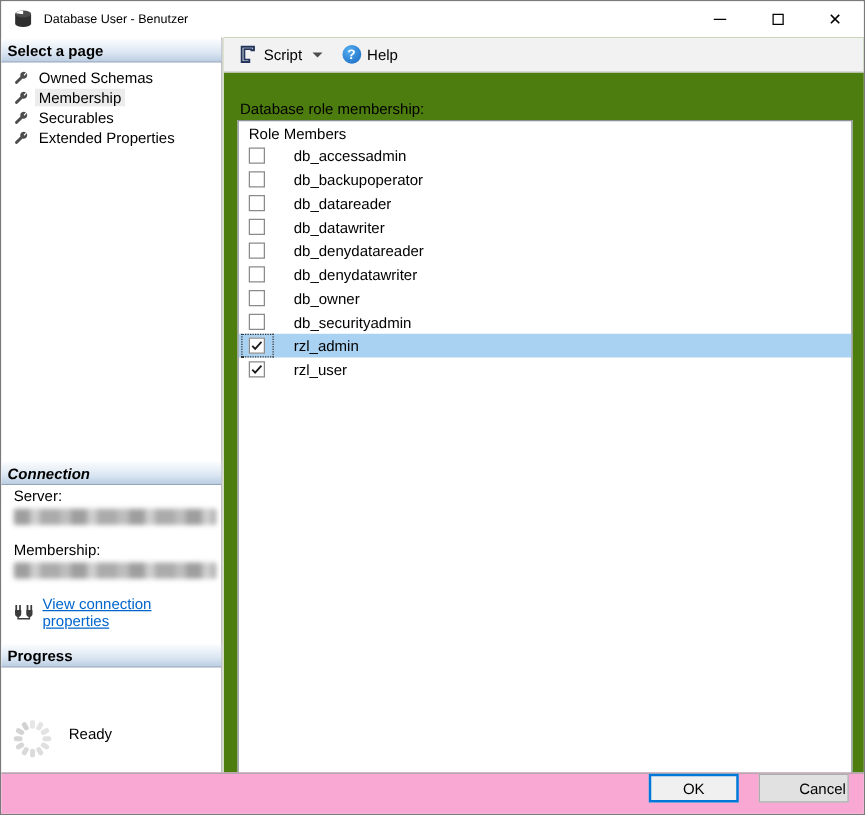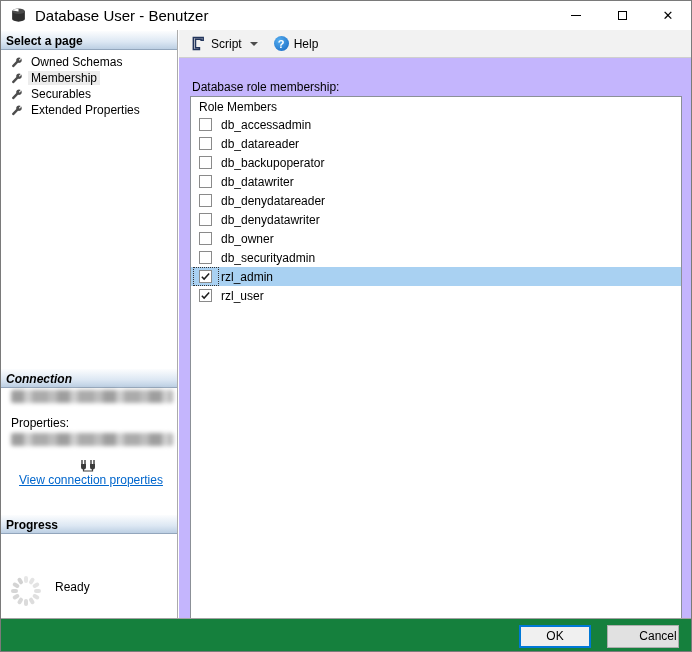--- a/index.html
+++ b/index.html
@@ -18,21 +18,21 @@
     overflow: hidden;
   }
   
   .titlebar {
     position: absolute; top: 0; left: 0; width: 100%; height: 29px;
     background: #fff;
     display: flex; align-items: center;
     padding-left: 9px;
   }
   .titlebar .app-icon { width: 17px; height: 17px; display: inline-flex; }
-  .titlebar .title-text { margin-left: 8px; font-size: 15px; }
+  .titlebar .title-text { margin-left: 8px; font-size: 10px; }
   .win-controls { position: absolute; right: 0; top: 0; height: 29px; display: flex; }
   .win-btn { width: 46px; height: 29px; display: flex; align-items: center; justify-content: center; }
   .glyph-min { width: 10px; height: 1px; background: #000; }
   .glyph-max { width: 9px; height: 9px; border: 1px solid #000; }
   .glyph-close { font-size: 13px; line-height: 1; }
   
   .sidebar {
     position: absolute; left: 0; top: 29px; width: 177px; height: 588px;
     background: #fff; border-right: 1px solid #ababab;
   }
@@ -50,30 +50,30 @@
   .page-item .wrench { width: 13px; height: 13px; display: inline-flex; margin-right: 5px; }
   .page-item .pl-label { padding: 0 3px; }
   .page-item.sel .pl-label { background: #ececec; }
   .conn-block { position: absolute; top: 360px; left: 10px; width: 160px; }
   .conn-label { margin-bottom: 3px; }
   .redacted {
     width: 162px; height: 13px; margin-bottom: 13px; border-radius: 2px;
     background: repeating-linear-gradient(90deg,#9e9e9e 0 13px,#cdcdcd 13px 21px,#ababab 21px 37px,#bdbdbd 37px 46px);
     filter: blur(2px);
   }
-  .view-link-row { display: flex; align-items: center; margin-top: 6px; flex-direction: column; }
+  .view-link-row { display: flex; align-items: center; margin-top: 6px; }
   .plug-icon { width: 18px; height: 14px; display: inline-flex; margin-right: 5px; }
   .view-link { color: var(--link, #0066cc); text-decoration: underline; cursor: pointer; }
   .progress-block { position: absolute; top: 544px; left: 8px; display: flex; align-items: flex-start; }
   .spinner { width: 34px; height: 34px; }
   .progress-status { margin-left: 12px; margin-top: 6px; }
   
   .main {
     position: absolute; left: 178px; top: 29px; width: 514px; height: 588px;
-    background: #c4b5fd;
+    background: #4d7c0f;
   }
   .toolbar {
     position: absolute; top: 0; left: 0; width: 100%; height: 28px;
     background: #f2f2f2; border-bottom: 1px solid #cfcfcf;
     display: flex; align-items: center; padding-left: 8px;
   }
   .tool-btn { display: flex; align-items: center; height: 22px; padding: 0 4px; cursor: default; }
   .script-icon { width: 15px; height: 15px; display: inline-flex; margin-right: 5px; }
   .tool-label { margin-right: 6px; }
   .dd-arrow { width: 0; height: 0; border-left: 4px solid transparent; border-right: 4px solid transparent; border-top: 4px solid #4d4d4d; margin: 0 8px 0 2px; }
@@ -91,26 +91,26 @@
   }
   .list-header { height: 18px; padding: 3px 0 0 8px; }
   .role-row { height: 19px; display: flex; align-items: center; padding-left: 2px; }
   .role-row.selected { background: var(--sel, #a9d1f2); }
   .cbwrap { width: 26px; height: 19px; display: flex; align-items: center; padding-left: 6px; flex: none; }
   .role-row.selected .cbwrap { outline: 1px dotted #333; outline-offset: -1px; }
   .cb {
     width: 13px; height: 13px; background: #fff; border: 1px solid #8a8a8a;
     display: inline-flex; align-items: center; justify-content: center; flex: none;
   }
-  .role-label { margin-left: 2px; }
+  .role-label { margin-left: 16px; }
   
   .footer {
     position: absolute; left: 0; top: 617px; width: 692px; height: 35px;
-    background: #15803d; border-top: 1px solid #a2a2a2;
-    display: flex; align-items: center; justify-content: flex-end;
+    background: #f9a8d4; border-top: 1px solid #a2a2a2;
+    display: flex; align-items: flex-start; justify-content: flex-end;
   }
   .btn {
     width: 72px; height: 23px; font-family: "Liberation Sans", sans-serif; font-size: 12px;
     display: flex; align-items: center; justify-content: center; cursor: default;
   }
   .btn-ok { background: #f0f0f0; border: 2px solid var(--okblue, #0078d7); margin-right: 16px; }
   .btn-cancel { background: #e1e1e1; border: 1px solid #adadad; margin-right: 14px; padding-left: 30px; }
 </style>
 </head>
 <body>
@@ -171,22 +171,23 @@
             <svg viewBox="0 0 16 16" width="13" height="13">
               <path d="M13.8 3c1 1.4.9 3.4-.4 4.6-1 .9-2.3 1.2-3.5.8l-5 5a1.5 1.5 0 0 1-2.1-2.1l5-5c-.4-1.2-.1-2.5.8-3.5C9.8 1.6 11.8 1.4 13.2 2.4L11 4.6l1.1 1.1z" fill="#4d4d4d"></path>
             </svg>
           </span>
           <span class="pl-label">Extended Properties</span>
         </div>
       </div>
 
     <div class="side-header hdr-connection">Connection</div>
     <div class="conn-block">
+      <div class="conn-label">Server:</div>
       <div class="redacted"></div>
-      <div class="conn-label">Properties:</div>
+      <div class="conn-label">Membership:</div>
       <div class="redacted"></div>
       <div class="view-link-row">
         <span class="plug-icon">
           <svg viewBox="0 0 18 14" width="18" height="14">
             <path d="M2 1v4 M5 1v4" stroke="#3c3c3c" stroke-width="1.4" fill="none"></path>
             <path d="M1 5h5v3a2.5 2.5 0 0 1-5 0z" fill="#3c3c3c"></path>
             <path d="M11 1v4 M14 1v4" stroke="#3c3c3c" stroke-width="1.4" fill="none"></path>
             <path d="M10 5h5v3a2.5 2.5 0 0 1-5 0z" fill="#3c3c3c"></path>
             <path d="M3.5 8v4h9V8" stroke="#3c3c3c" stroke-width="1.2" fill="none"></path>
           </svg>
@@ -290,27 +291,27 @@
           <div class="role-row">
             <span class="cbwrap">
               <span class="cb"></span>
             </span>
             <span class="role-label">db_accessadmin</span>
           </div>
           <div class="role-row">
             <span class="cbwrap">
               <span class="cb"></span>
             </span>
+            <span class="role-label">db_backupoperator</span>
+          </div>
+          <div class="role-row">
+            <span class="cbwrap">
+              <span class="cb"></span>
+            </span>
             <span class="role-label">db_datareader</span>
-          </div>
-          <div class="role-row">
-            <span class="cbwrap">
-              <span class="cb"></span>
-            </span>
-            <span class="role-label">db_backupoperator</span>
           </div>
           <div class="role-row">
             <span class="cbwrap">
               <span class="cb"></span>
             </span>
             <span class="role-label">db_datawriter</span>
           </div>
           <div class="role-row">
             <span class="cbwrap">
               <span class="cb"></span>

